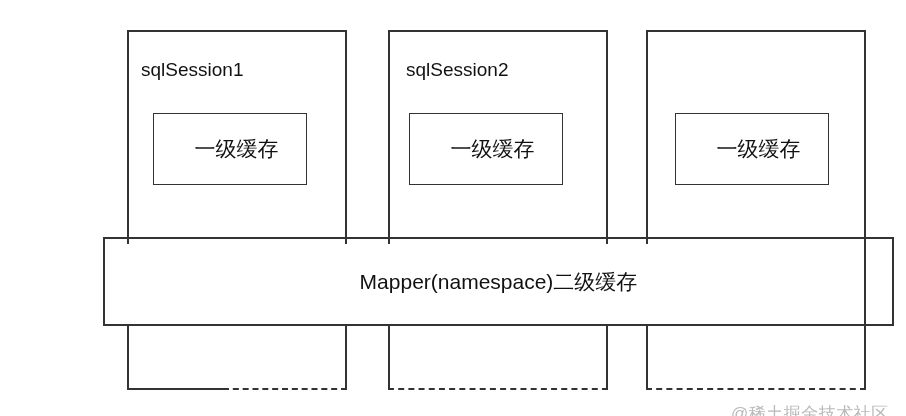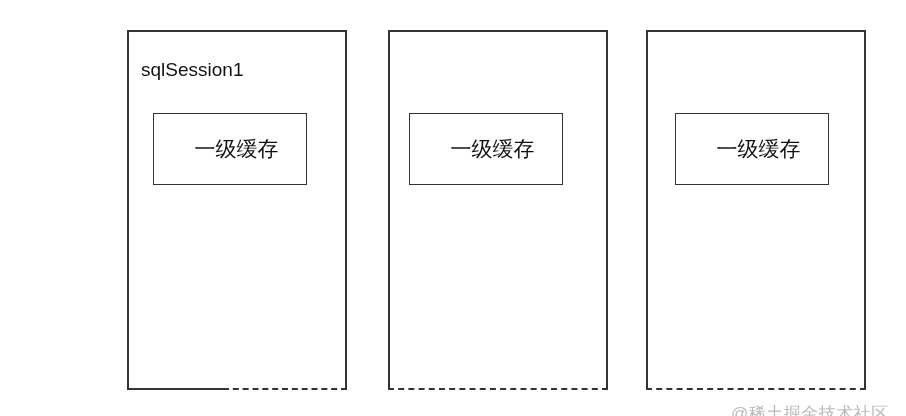--- a/index.html
+++ b/index.html
@@ -143,31 +143,35 @@
 </head>
 <body>
 
 <div class="diagram">
 
   <div class="session-box s1"></div>
   <div class="session-box s2"></div>
   <div class="session-box s3"></div>
 
   <div class="session-label l1">sqlSession1</div>
+  <div class="session-label l2">sqlSession2</div>
 
   <div class="cache-box c1">
     <span class="cache-label">一级缓存</span>
   </div>
   <div class="cache-box c2">
     <span class="cache-label">一级缓存</span>
   </div>
   <div class="cache-box c3">
     <span class="cache-label">一级缓存</span>
   </div>
 
+  <div class="second-level-bar">
+    <span class="bar-label">Mapper(namespace)二级缓存</span>
+  </div>
 
   <div class="stub p1"></div>
   <div class="stub p2"></div>
   <div class="stub p3"></div>
   <div class="stub p4"></div>
   <div class="stub p5"></div>
 
   <div class="cross-line"></div>
 
   <div class="bottom-edge solid b1a"></div>

